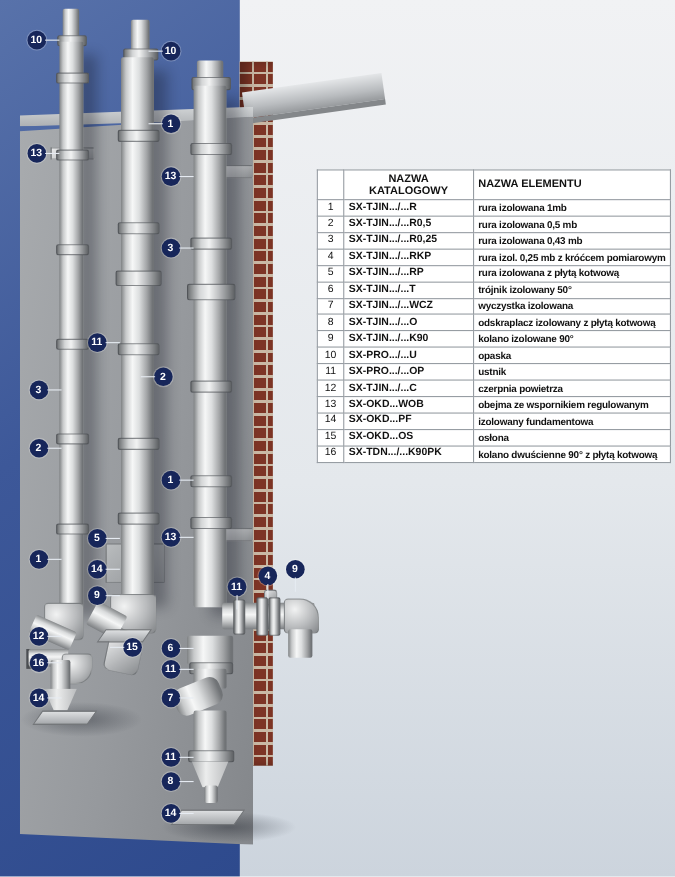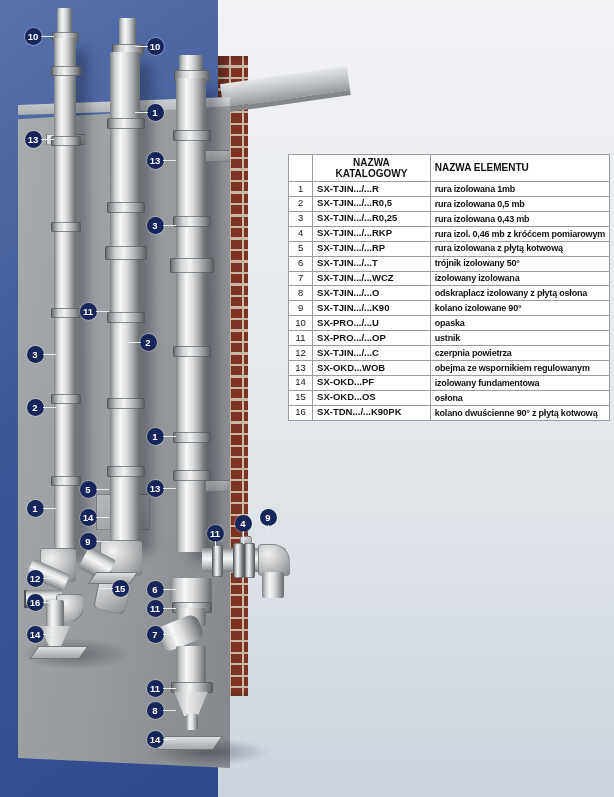--- a/index.html
+++ b/index.html
@@ -192,41 +192,41 @@
           <td class="c-name">rura izolowana 0,5 mb</td>
         </tr>
         <tr>
           <td class="c-num">3</td>
           <td class="c-sym">SX-TJIN.../...R0,25</td>
           <td class="c-name">rura izolowana 0,43 mb</td>
         </tr>
         <tr>
           <td class="c-num">4</td>
           <td class="c-sym">SX-TJIN.../...RKP</td>
-          <td class="c-name">rura izol. 0,46 mb z króćcem pomiarowym</td>
+          <td class="c-name">rura izol. 0,25 mb z króćcem pomiarowym</td>
         </tr>
         <tr>
           <td class="c-num">5</td>
           <td class="c-sym">SX-TJIN.../...RP</td>
           <td class="c-name">rura izolowana z płytą kotwową</td>
         </tr>
         <tr>
           <td class="c-num">6</td>
           <td class="c-sym">SX-TJIN.../...T</td>
           <td class="c-name">trójnik izolowany 50°</td>
         </tr>
         <tr>
           <td class="c-num">7</td>
           <td class="c-sym">SX-TJIN.../...WCZ</td>
-          <td class="c-name">izolowany izolowana</td>
+          <td class="c-name">wyczystka izolowana</td>
         </tr>
         <tr>
           <td class="c-num">8</td>
           <td class="c-sym">SX-TJIN.../...O</td>
-          <td class="c-name">odskraplacz izolowany z płytą osłona</td>
+          <td class="c-name">odskraplacz izolowany z płytą kotwową</td>
         </tr>
         <tr>
           <td class="c-num">9</td>
           <td class="c-sym">SX-TJIN.../...K90</td>
           <td class="c-name">kolano izolowane 90°</td>
         </tr>
         <tr>
           <td class="c-num">10</td>
           <td class="c-sym">SX-PRO.../...U</td>
           <td class="c-name">opaska</td>

